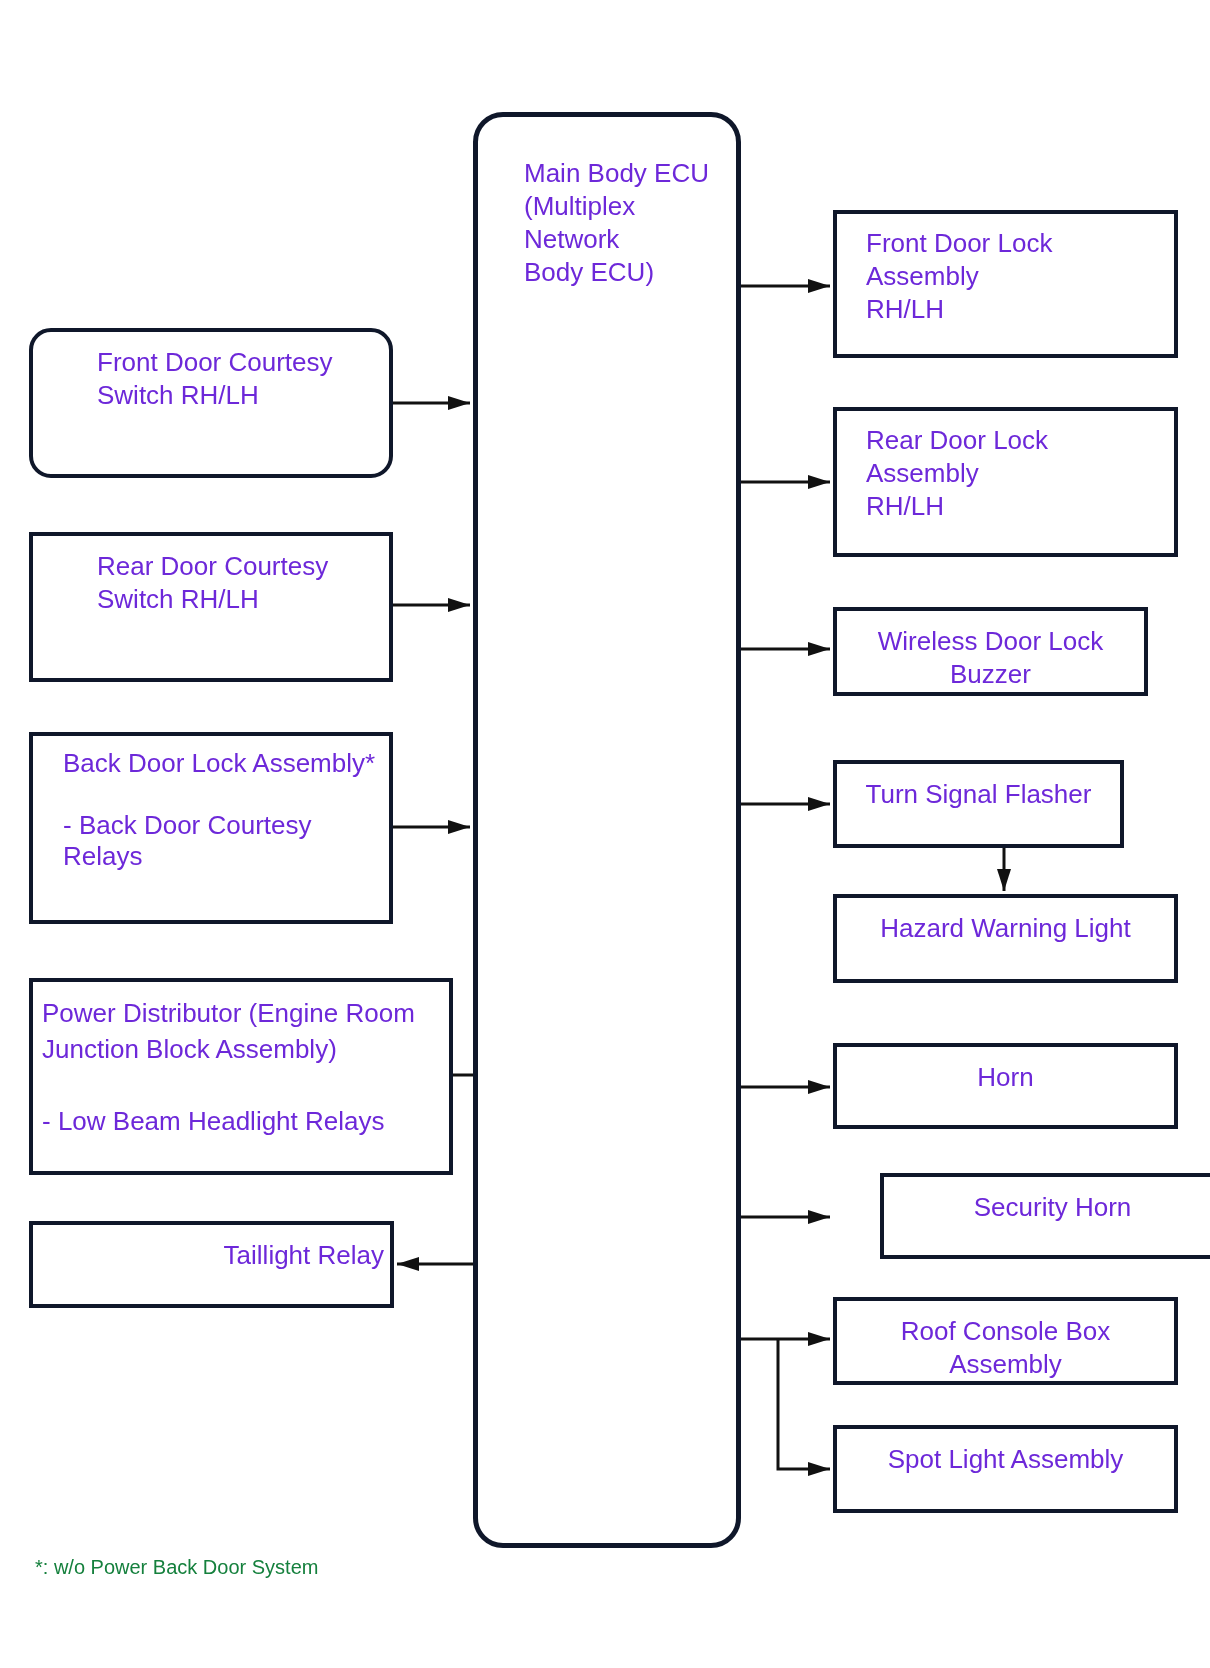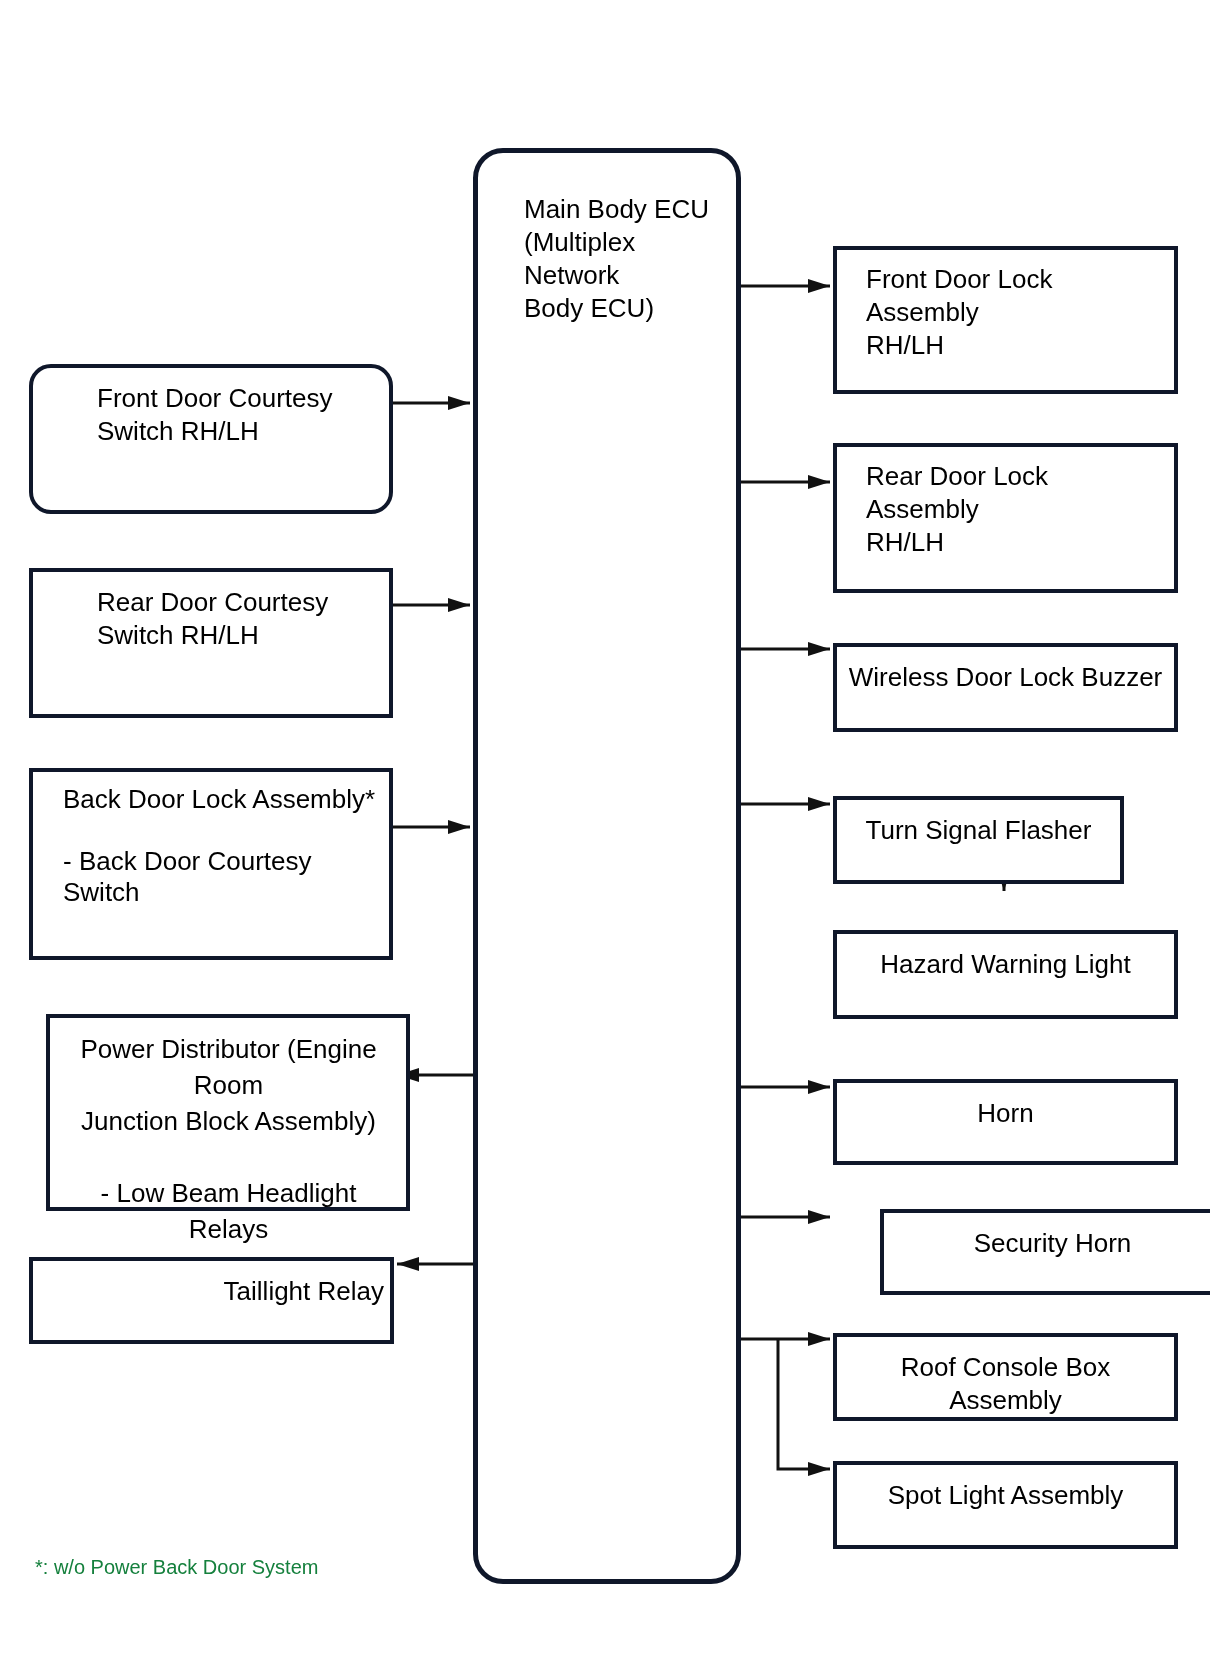--- a/index.html
+++ b/index.html
@@ -17,22 +17,21 @@
     left: 0; top: 0;
     width: 1210px; height: 1668px;
   }
   .node {
     position: absolute;
     box-sizing: border-box;
     border: 4px solid #0f172a;
     background: #ffffff;
     font-size: 26px;
     line-height: 33px;
-    color: #000000;
-    margin-top: 36px;
+    color: #6d28d9;
   }
   .node .label {
     white-space: pre-line;
   }
   .node.ecu {
     border-width: 5px;
     border-radius: 30px;
     padding: 40px 14px 0 46px;
   }
   .node.tl-deep  { padding: 14px 8px 0 64px; }   
@@ -93,45 +92,45 @@
 
   <div class="node tl-deep" style="left:29px; top:532px; width:364px; height:150px;">
     <div class="label">Rear Door Courtesy
 Switch RH/LH</div>
   </div>
 
   <div class="node tl-mid" style="left:29px; top:732px; width:364px; height:192px;">
     <div class="label">Back Door Lock Assembly*
 
 - Back Door Courtesy
-Switch</div>
+Relays</div>
   </div>
 
-  <div class="node tl-tight" style="left:46px; top:978px; width:364px; height:197px;text-align:center;">
+  <div class="node tl-tight" style="left:29px; top:978px; width:424px; height:197px;">
     <div class="label">Power Distributor (Engine Room
 Junction Block Assembly)
 
 - Low Beam Headlight Relays</div>
   </div>
 
   <div class="node center" style="left:29px; top:1221px; width:365px; height:87px;text-align:right;">
     <div class="label">Taillight Relay</div>
   </div>
 
   <div class="node tl-right" style="left:833px; top:210px; width:345px; height:148px;">
     <div class="label">Front Door Lock Assembly
 RH/LH</div>
   </div>
 
   <div class="node tl-right" style="left:833px; top:407px; width:345px; height:150px;">
     <div class="label">Rear Door Lock Assembly
 RH/LH</div>
   </div>
 
-  <div class="node center" style="left:833px; top:607px; width:345px; height:89px;">
+  <div class="node center" style="left:833px; top:607px; width:315px; height:89px;">
     <div class="label">Wireless Door Lock Buzzer</div>
   </div>
 
   <div class="node center" style="left:833px; top:760px; width:291px; height:88px;">
     <div class="label">Turn Signal Flasher</div>
   </div>
 
   <div class="node center" style="left:833px; top:894px; width:345px; height:89px;">
     <div class="label">Hazard Warning Light</div>
   </div>

